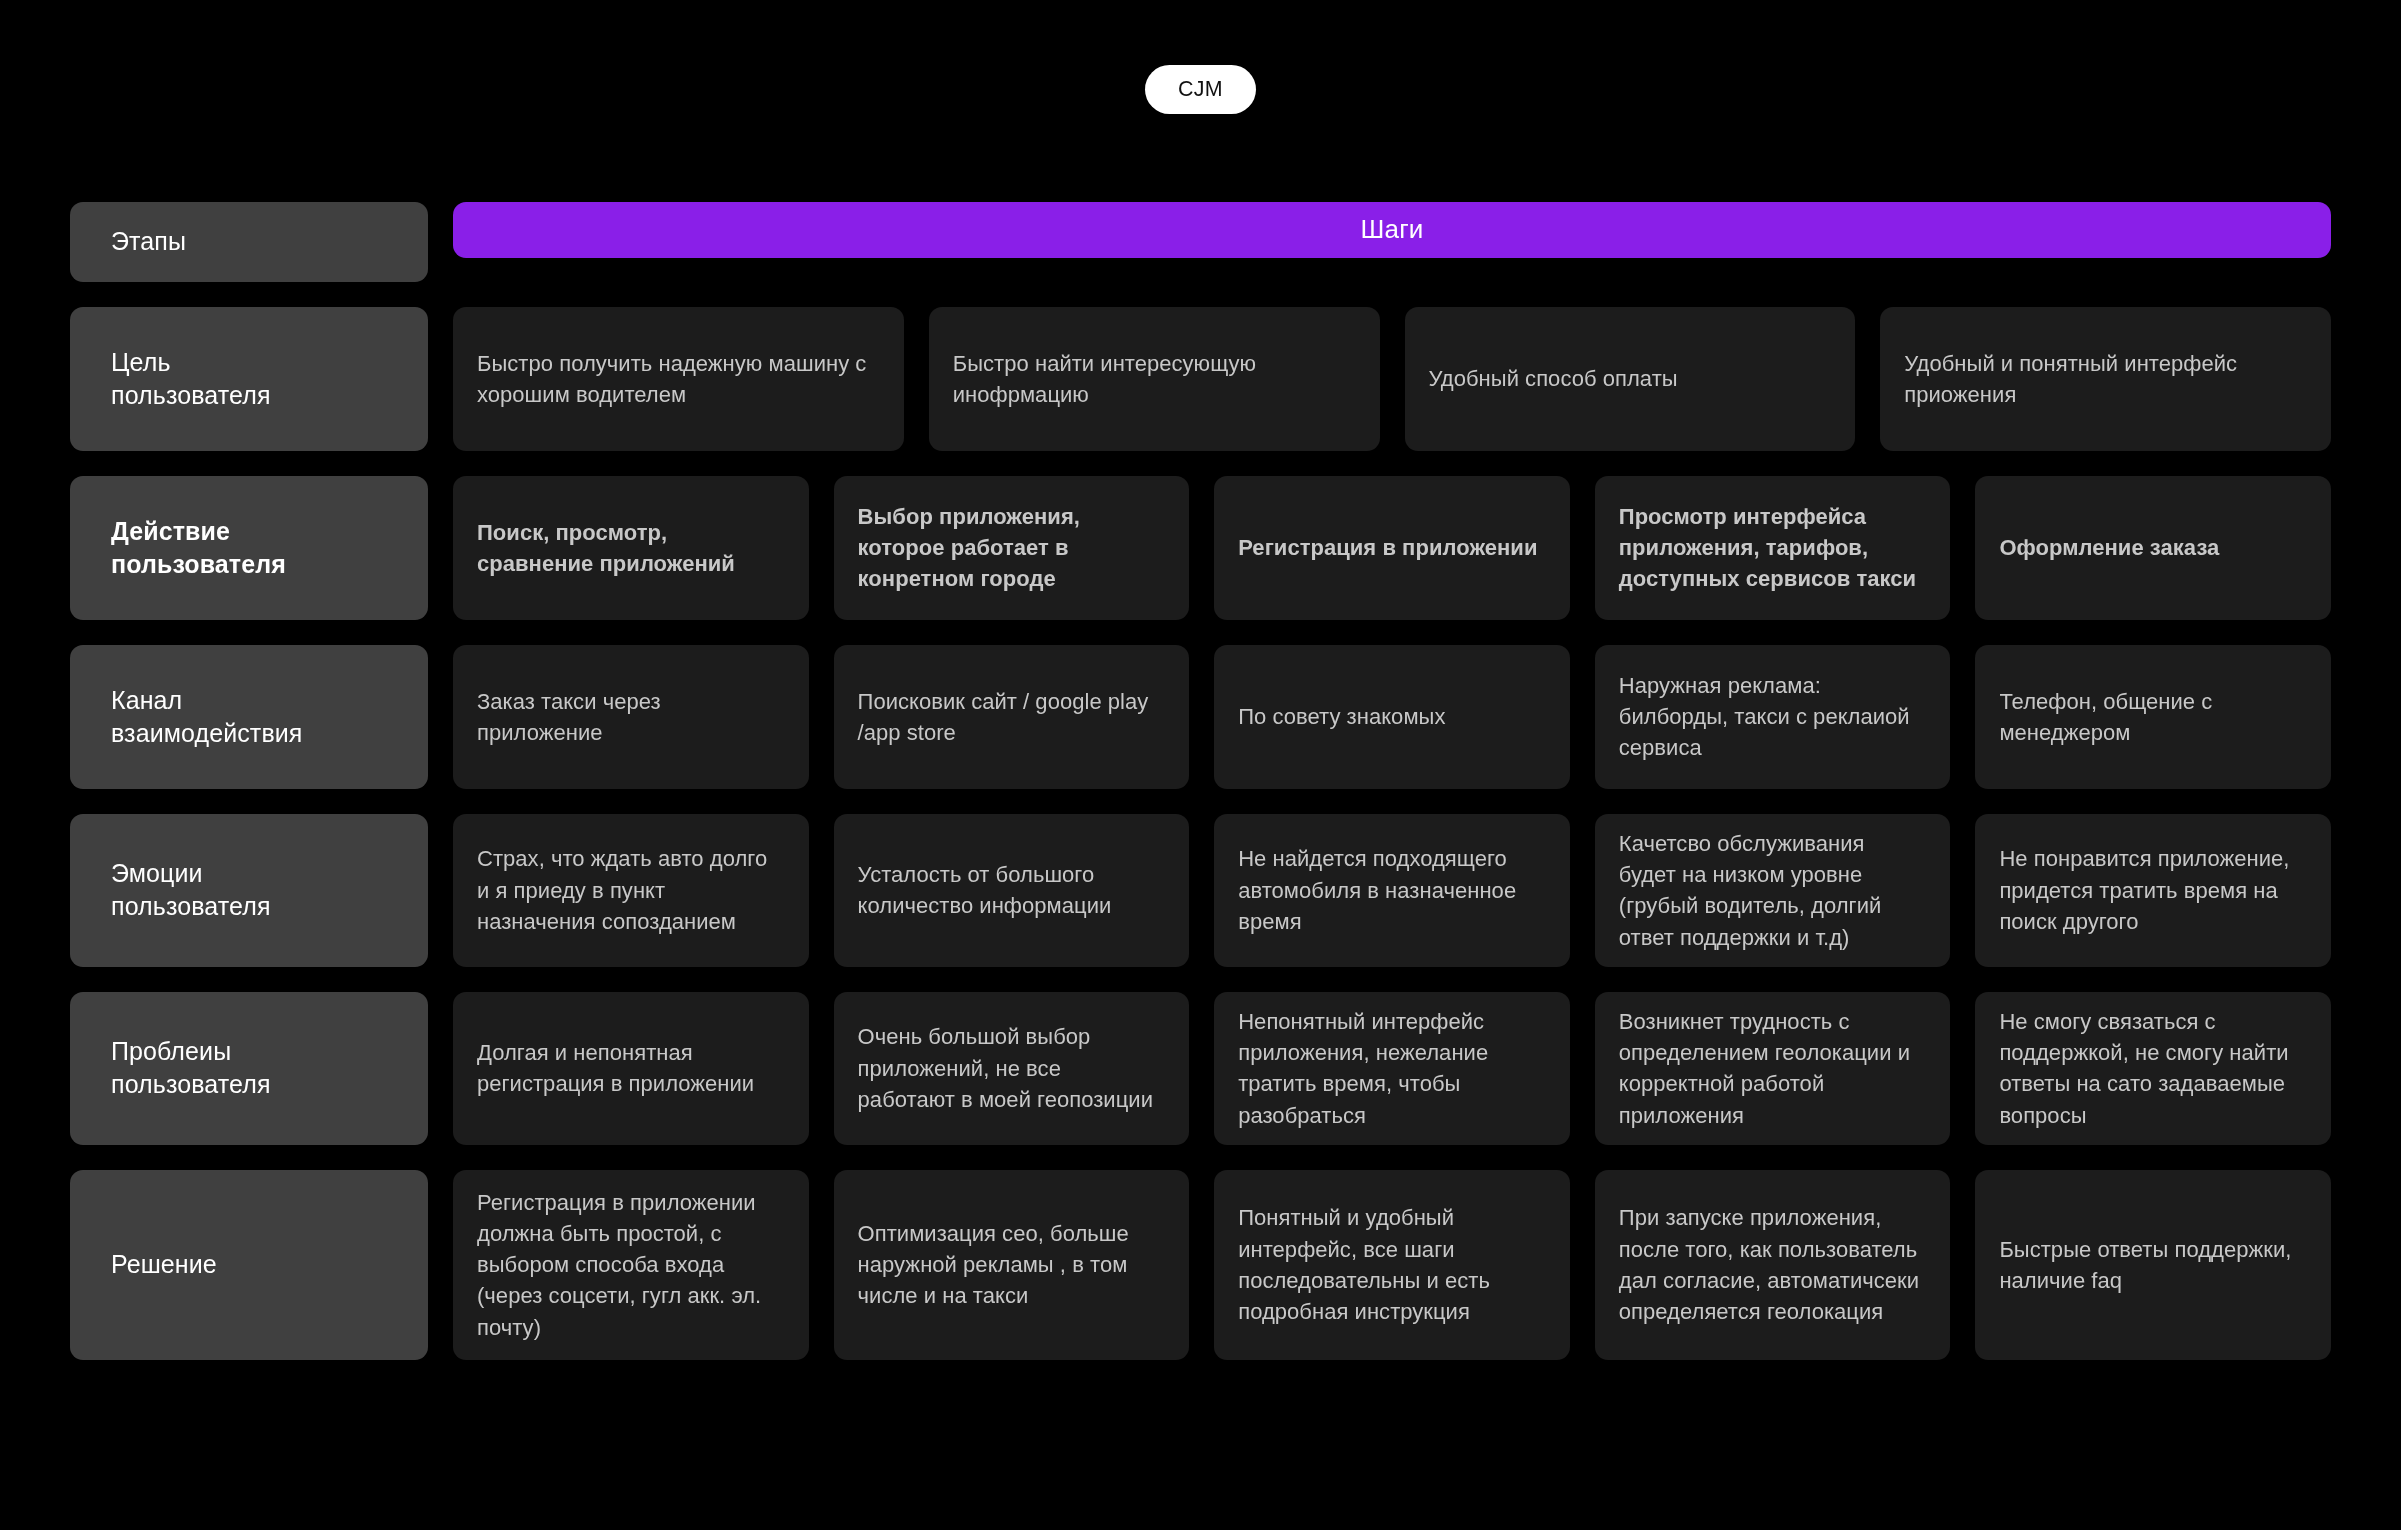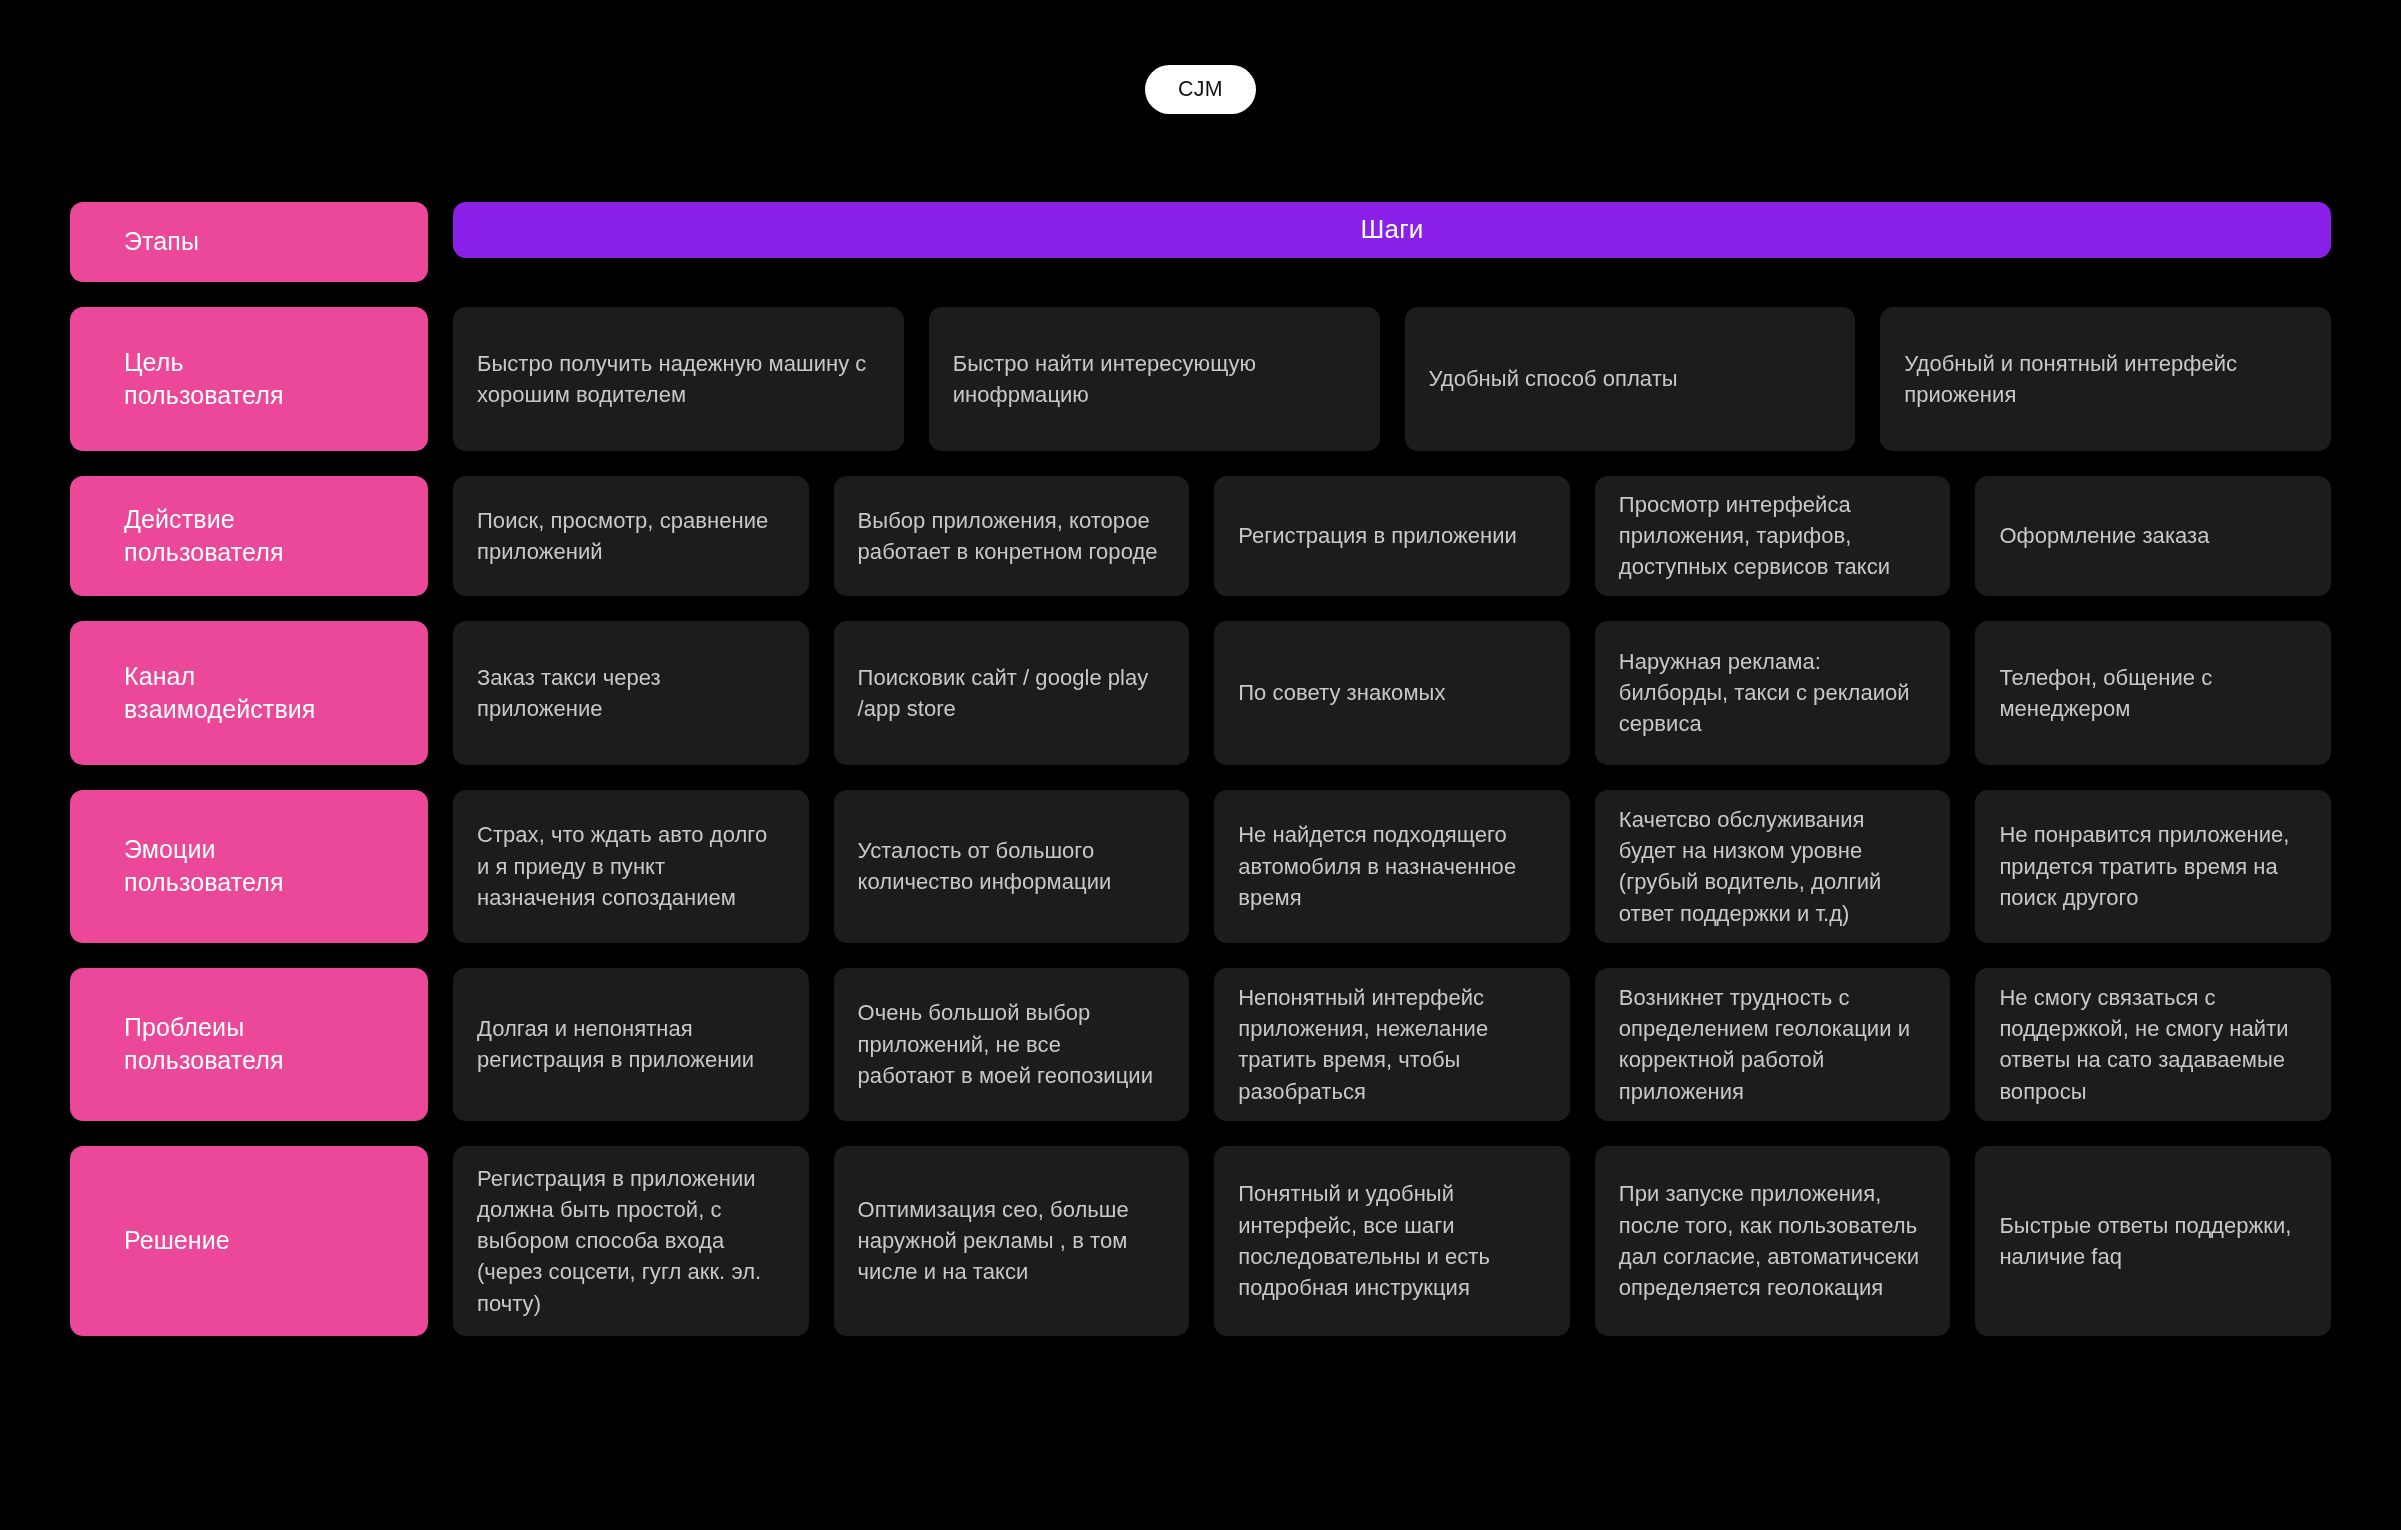--- a/index.html
+++ b/index.html
@@ -47,26 +47,26 @@
     display: flex;
     align-items: stretch;
     gap: 25px;
     margin-bottom: 25px;
   }
 
   
   .label-card {
     flex: 0 0 358px;
     width: 358px;
-    background: #ec4899;
+    background: #404040;
     border-radius: 13px;
     display: flex;
     align-items: center;
     box-sizing: border-box;
-    padding: 0 0 0 54px;
+    padding: 0 0 0 41px;
   }
   .label-card .txt {
     color: #FFFFFF;
     font-size: 25px;
     line-height: 1.32;
     white-space: pre-line;
     letter-spacing: 0.1px;
   }
 
   
@@ -112,21 +112,21 @@
   }
   .cell .txt {
     color: #C8C8C8;
     font-size: 22px;
     line-height: 1.42;
     letter-spacing: 0.04px;
   }
 
   
   .r-goal    { height: 144px; }
-  .r-action  { height: 120px; }
+  .r-action  { height: 144px; font-weight: bold; }
   .r-channel { height: 144px; }
   .r-emotion { height: 153px; }
   .r-problem { height: 153px; }
   .r-solution{ height: 190px; margin-bottom: 0; }
 </style>
 </head>
 <body>
 
 <div class="badge-bar">
   <div class="badge">CJM</div>

